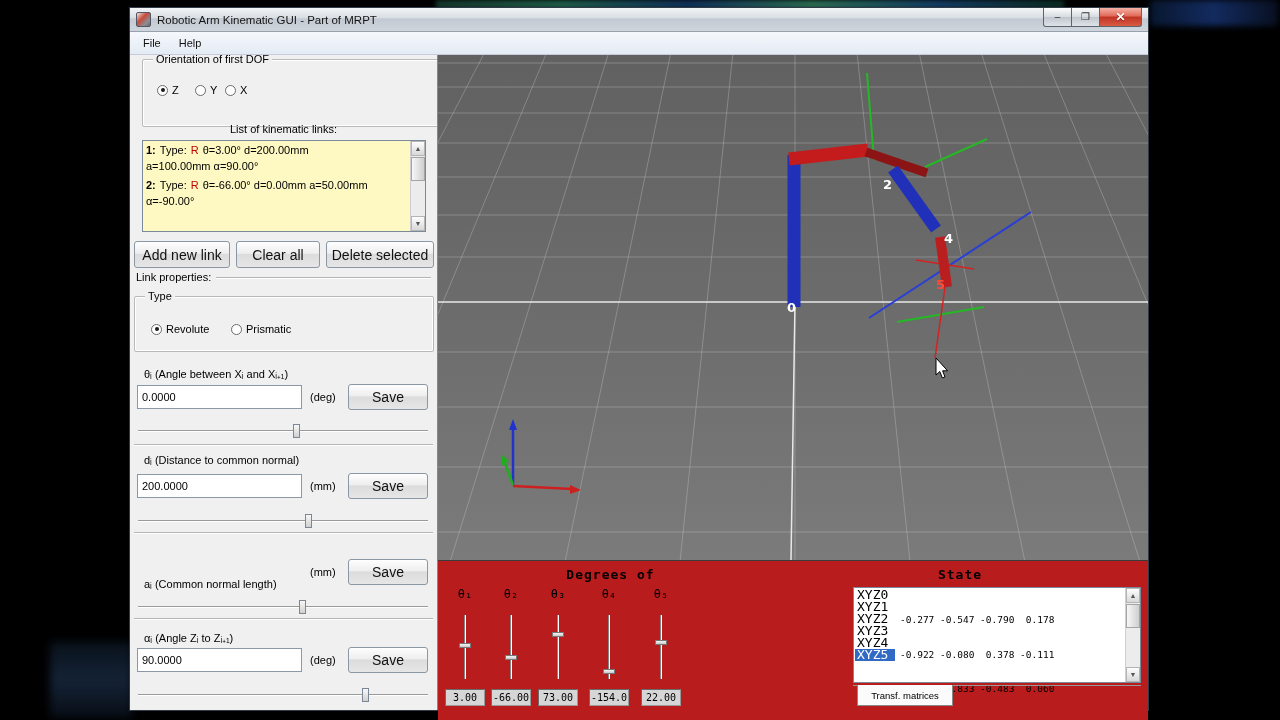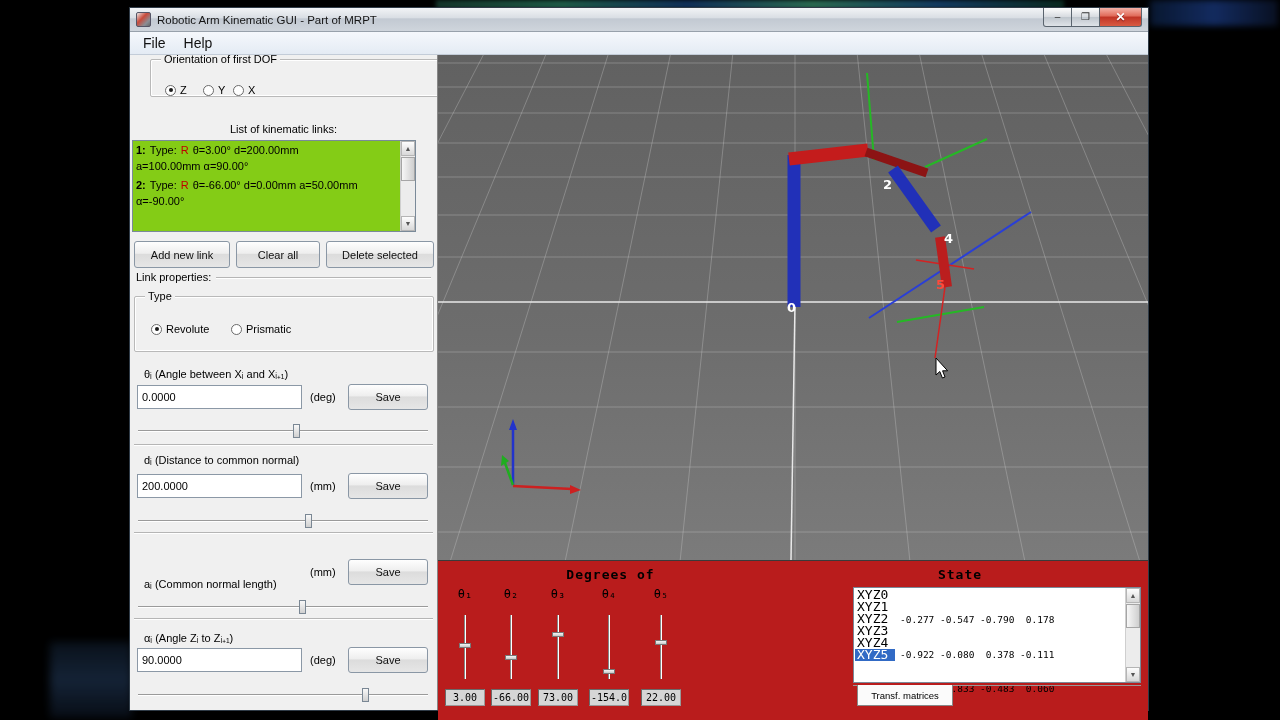--- a/index.html
+++ b/index.html
@@ -32,50 +32,50 @@
   .win-btn.min   { width:29px; border-radius:0 0 0 3px; }
   .win-btn.max   { width:27px; border-left:none; border-right:none; }
   .win-btn.close { width:43px; border-radius:0 0 3px 0; color:#fff; font-weight:bold; font-size:12px;
                    text-shadow:0 1px 1px #801510;
                    background:linear-gradient(#f5b0a5,#e06a58 45%,#c03425 50%,#d95b42); }
 
   
   .menubar { position:absolute; top:24px; left:0; right:0; height:23px;
              background:linear-gradient(#f5f8fc,#e4ebf4); border-bottom:1px solid #c3ccd8;
              display:flex; align-items:center; padding-left:4px; }
-  .menu-item { font-size:14px; padding:3px 9px; color:#111; }
+  .menu-item { font-size:11px; padding:3px 9px; color:#111; }
 
   .content { position:absolute; top:47px; left:0; right:0; bottom:0; }
 
   
   .left-panel { position:absolute; left:0; top:0; width:308px; height:655px;
                 background:#f0f0f0; border-right:1px solid #888; overflow:hidden; font-size:11px; }
   .groupbox { position:absolute; border:1px solid #b9b9b9; border-radius:2px;
               box-shadow:1px 1px 0 #fff inset,-1px -1px 0 #fff inset; }
   .groupbox-label { position:absolute; top:-7px; left:10px; background:#f0f0f0; padding:0 3px; }
   .radio { display:flex; align-items:center; gap:4px; position:absolute; }
   .radio-circle { width:11px; height:11px; border-radius:50%; border:1px solid #6a6a6a; background:#fff; position:relative; }
   .radio-circle.checked::after { content:""; position:absolute; left:2.5px; top:2.5px; width:4px; height:4px;
                                  border-radius:50%; background:#1a1a1a; }
   .list-header { position:absolute; top:68px; left:0; width:100%; text-align:center; }
-  .listbox { position:absolute; left:2px; top:85px; width:284px; height:92px; background:#84cc16; border:1px solid #7a8a99; }
+  .listbox { position:absolute; left:12px; top:85px; width:284px; height:92px; background:#fef9c3; border:1px solid #7a8a99; }
   .listbox-inner { position:absolute; left:3px; top:1px; right:17px; bottom:1px; overflow:hidden; line-height:16px; }
   .link-item { margin-bottom:3px; }
   .li-seg { margin-right:4px; }
   .li-prefix { font-weight:bold; }
   .li-type { color:#c00000; }
   .vscroll { position:absolute; right:0; top:0; width:15px; height:100%; background:#ececec; border-left:1px solid #cfcfcf; }
   .vs-btn { position:absolute; left:0; right:0; height:15px; display:flex; align-items:center; justify-content:center;
             font-size:7px; color:#555; background:linear-gradient(#fdfdfd,#d8d8d8); border:1px solid #b5b5b5; }
   .vs-btn.up { top:0; }  .vs-btn.down { bottom:0; }
   .vs-thumb { position:absolute; left:0; right:0; top:16px; height:24px;
               background:linear-gradient(90deg,#f7f7f7,#cfcfcf); border:1px solid #a5a5a5; }
   .btn { position:absolute; height:27px; border:1px solid #8a97a5; border-radius:3px; color:#111;
          background:linear-gradient(#fefefe,#eee 45%,#dcdcdc 50%,#e6e6e6);
-         display:flex; align-items:center; justify-content:center; font-size:11px; }
+         display:flex; align-items:center; justify-content:center; font-size:14px; }
   .section-label { position:absolute; left:6px; }
   .section-rule { position:absolute; height:2px; border-top:1px solid #b5b5b5; border-bottom:1px solid #fff; }
   .param-label { position:absolute; left:14px; }
   .param-input { position:absolute; left:7px; width:165px; height:24px; border:1px solid #8b98a6; background:#fff;
                  font-family:"Liberation Sans",sans-serif; font-size:11px; padding:0 4px; }
   .unit { position:absolute; left:180px; }
   .save-btn { left:218px; width:80px; height:26px; }
   .slider { position:absolute; left:8px; width:290px; height:14px; }
   .slider-track { position:absolute; top:6px; left:0; right:0; height:2px; border-top:1px solid #9a9a9a; border-bottom:1px solid #fff; }
   .slider-thumb { position:absolute; top:0; width:7px; height:14px; border:1px solid #7a8794;
@@ -136,21 +136,21 @@
 
   <div class="menubar">
     <div class="menu-item">File</div>
     <div class="menu-item">Help</div>
   </div>
 
   <div class="content">
 
     <div class="left-panel">
 
-      <div class="groupbox" style="left:20px; top:4px; width:300px; height:38px;">
+      <div class="groupbox" style="left:12px; top:4px; width:300px; height:68px;">
         <div class="groupbox-label">Orientation of first DOF</div>
         <div class="radio" style="left:14px; top:24px;">
           <span class="radio-circle checked"></span>
           <span>Z</span>
         </div>
         <div class="radio" style="left:52px; top:24px;">
           <span class="radio-circle"></span>
           <span>Y</span>
         </div>
         <div class="radio" style="left:82px; top:24px;">

